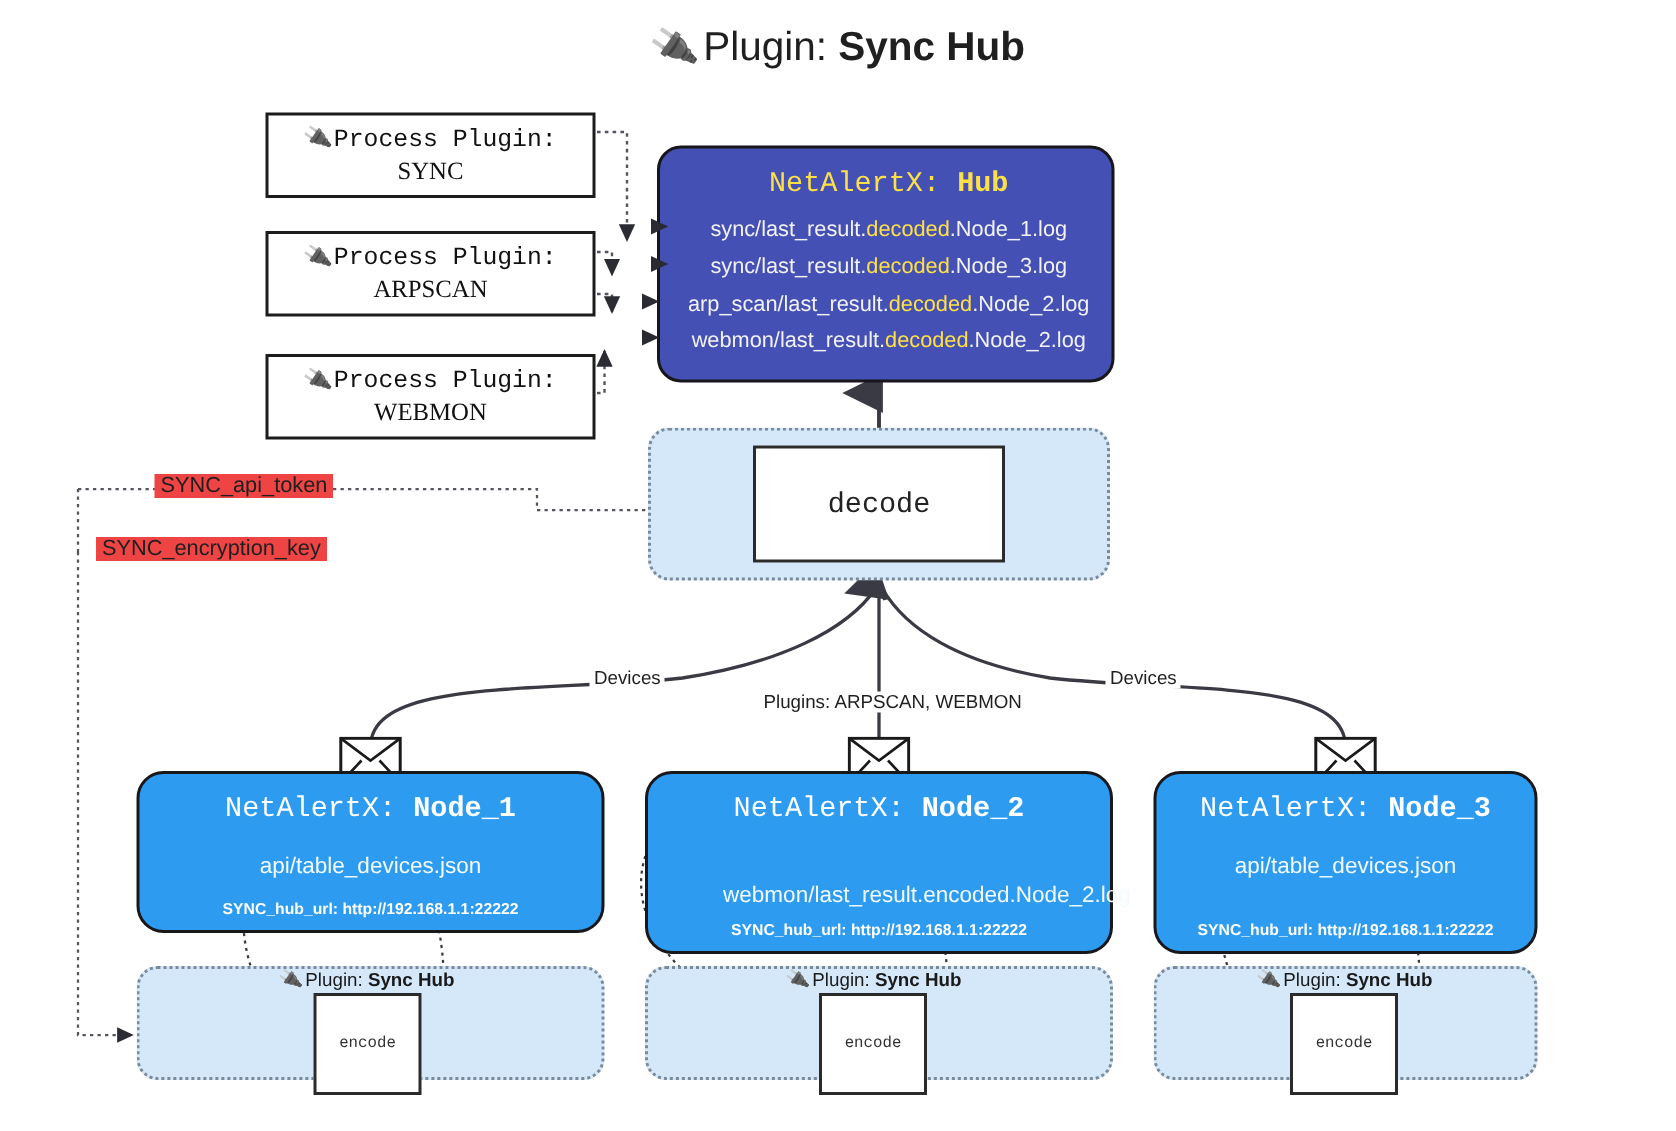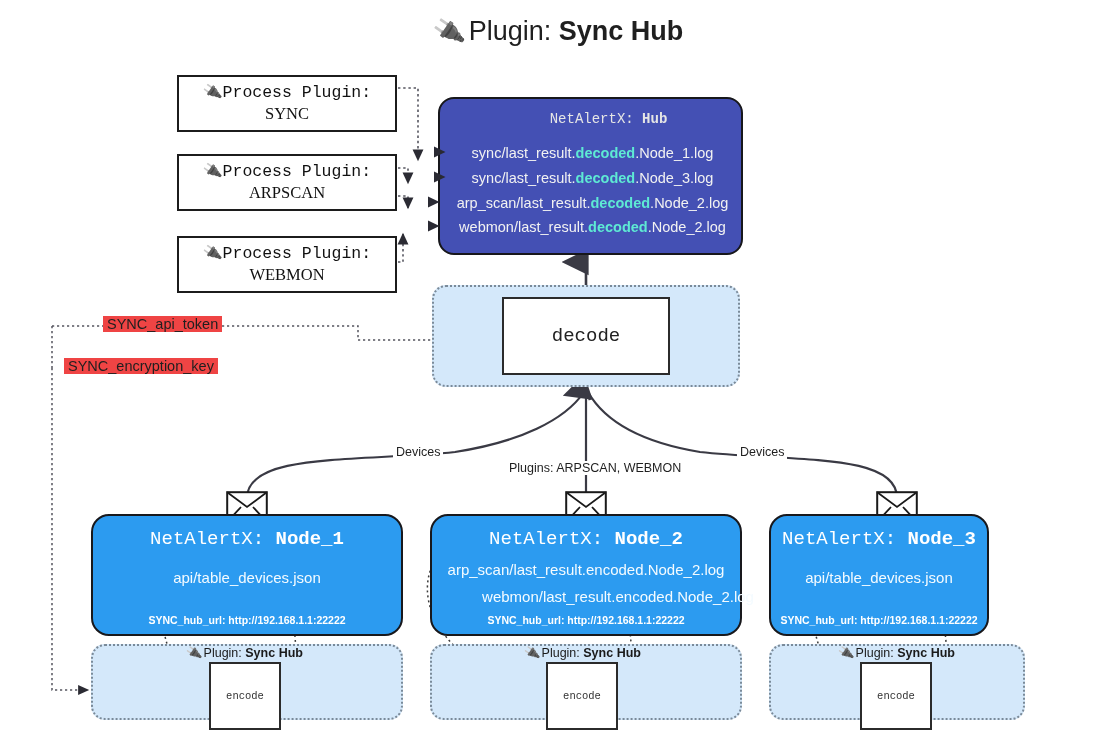--- a/index.html
+++ b/index.html
@@ -24,25 +24,25 @@
         line-height:1.22;}
   .pbox .r1{display:block;white-space:nowrap;}
   .pbox .r2{display:block;font-family:Liberation Serif, serif;}
   .pbox .pg{font-family:"Liberation Sans",sans-serif;font-size:15px;display:inline-block;
             transform:rotate(-10deg);margin-right:1px;}
 
   
   .hub{left:438px;top:97px;width:305px;height:158px;background:#4450b4;border:2px solid #17171b;
        border-radius:16px;}
   .hub .htitle{position:absolute;left:0;top:12px;width:305px;text-align:center;
-       font-family:"Liberation Mono",monospace;font-size:14px;color:#e5e5e5;margin-left:16px;}
+       font-family:"Liberation Mono",monospace;font-size:19px;color:#fde047;}
   .hub .htitle b{font-weight:bold;}
   .hub .hline{position:absolute;left:0;width:305px;text-align:center;color:#f2f2f2;
        font-size:14.5px;white-space:nowrap;}
-  .hub .hline b{font-weight:bold;color:#5eead4;}
+  .hub .hline b{font-weight:normal;color:#fde047;}
 
   
   .band{background:#d4e8fa;border:2px dotted #7a8a99;border-radius:14px;}
   .decodebox{left:502px;top:297px;width:168px;height:78px;background:#ffffff;
        border:2px solid #2b2b2b;display:flex;align-items:center;justify-content:center;
        font-family:"Liberation Mono",monospace;font-size:19px;color:#222;}
 
   
   .node{background:#2c9bf0;border:2.5px solid #18181c;border-radius:18px;}
   .node .ntitle{position:absolute;left:0;top:12px;width:100%;text-align:center;
@@ -178,34 +178,33 @@
       </svg></div>
   <div class="abs" style="left:580px;top:519px;width:12px;height:12px;">
     <svg width="12" height="12" viewBox="0 0 12 12">
         <path d="M6,0 L11,10 L1,10 z" fill="#1a1a1a"></path>
       </svg></div>
   <div class="abs" style="left:891px;top:519px;width:12px;height:12px;">
     <svg width="12" height="12" viewBox="0 0 12 12">
         <path d="M6,0 L11,10 L1,10 z" fill="#1a1a1a"></path>
       </svg></div>
 
-  <div class="abs node" style="left:91px;top:514px;width:312px;height:122px;">
+  <div class="abs node" style="left:91px;top:514px;width:312px;height:108px;">
     <div class="ntitle"><span>NetAlertX: </span><b>Node_1</b></div>
     <div class="nline" style="top:53px;">api/table_devices.json</div>
     <div class="nfoot">SYNC_hub_url: http://192.168.1.1:22222</div>
   </div>
 
   <div class="abs node" style="left:430px;top:514px;width:312px;height:122px;">
     <div class="ntitle"><span>NetAlertX: </span><b>Node_2</b></div>
-    <div class="nline" style="top:45px;">arp_scan/last_result.encoded.Node_2.log</div>
     <div class="nline" style="top:72px;padding-left:32px;">webmon/last_result.encoded.Node_2.log</div>
     <div class="nfoot">SYNC_hub_url: http://192.168.1.1:22222</div>
   </div>
 
-  <div class="abs node" style="left:769px;top:514px;width:220px;height:122px;">
+  <div class="abs node" style="left:769px;top:514px;width:256px;height:122px;">
     <div class="ntitle"><span>NetAlertX: </span><b>Node_3</b></div>
     <div class="nline" style="top:53px;">api/table_devices.json</div>
     <div class="nfoot">SYNC_hub_url: http://192.168.1.1:22222</div>
   </div>
 
   <div class="abs band" style="left:91px;top:644px;width:312px;height:76px;"></div>
   <div class="abs band" style="left:430px;top:644px;width:312px;height:76px;"></div>
   <div class="abs band" style="left:769px;top:644px;width:256px;height:76px;"></div>
 
   <div class="abs enclabel" style="left:186px;top:645px;">

